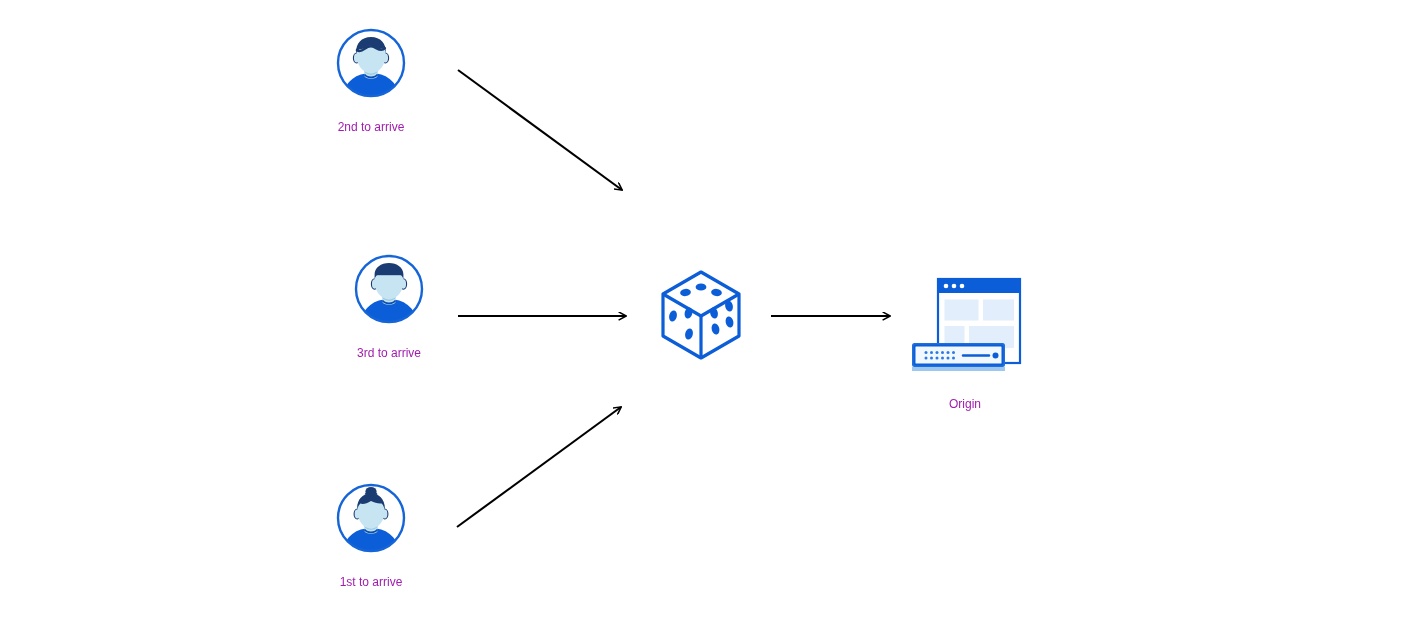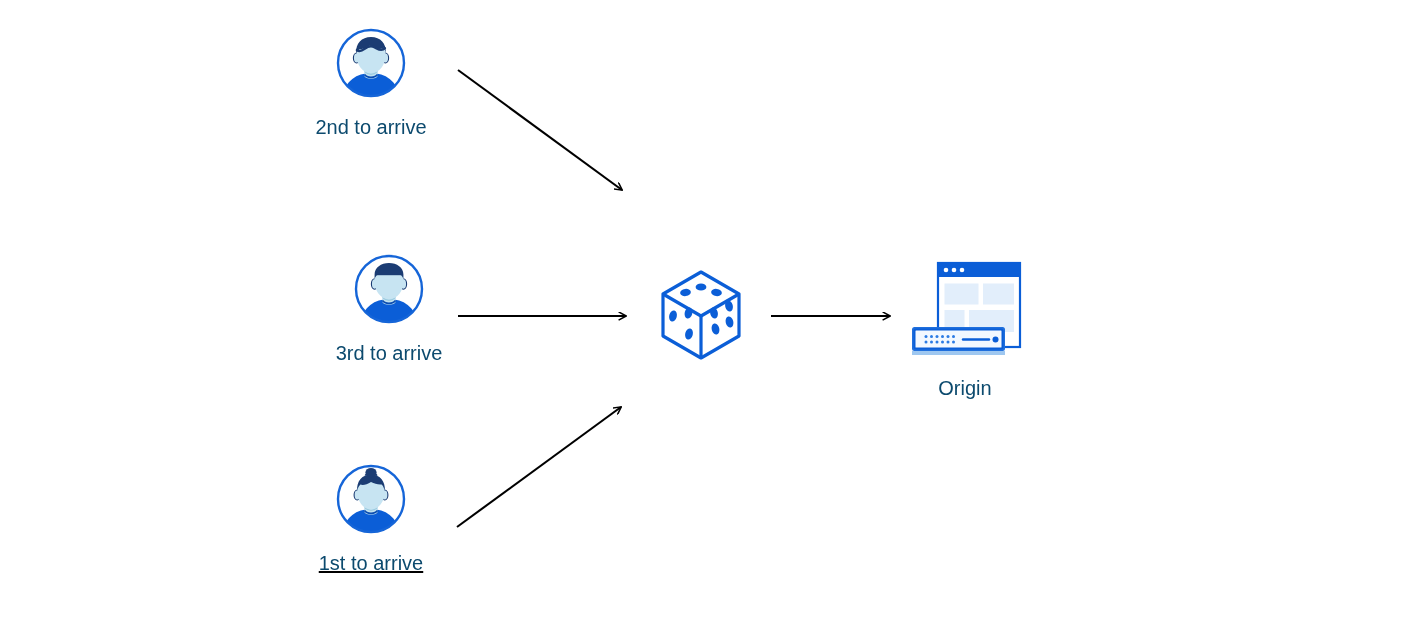--- a/index.html
+++ b/index.html
@@ -6,21 +6,21 @@
   body{
     width:1405px;height:633px;position:relative;overflow:hidden;
     font-family:"Liberation Sans","DejaVu Sans",sans-serif;
     -webkit-font-smoothing:antialiased;
   }
   .stage{position:absolute;inset:0;}
 
   
   .node{position:absolute;display:flex;flex-direction:column;align-items:center;}
   .node-label{
-    font-size:20px;line-height:24px;color:#0c4a6e;white-space:nowrap;
+    font-size:12px;line-height:24px;color:#a21caf;white-space:nowrap;
     font-family:"Liberation Sans","DejaVu Sans",sans-serif;font-weight:400;
   }
 
   
   .avatar{width:72px;height:72px;display:block;}
   .avatar-wrap{margin-bottom:16px;}
 
   
   .dice{width:86px;height:94px;display:block;}
 
@@ -103,21 +103,21 @@
           <path d="M21.6 25.8 v-4.6 c0 -6.4 6.4 -11.2 14.4 -11.2 c8 0 14.4 4.8 14.4 11.2 v4.6 c-1.2 -2.8 -2.4 -4 -3.8 -4.3 l0 -2.1 l-21.2 0 l0 2.1 c-1.5 0.3 -2.6 1.5 -3.8 4.3 Z" fill="#1b3c73"></path>
           <rect x="24" y="17.6" width="24" height="4.6" fill="#1b3c73"></rect>
           <path d="M29.5 47.5 c2.2 3.6 10.8 3.6 13 0" fill="none" stroke="#0a4cb0" stroke-width="1.6"></path>
         </g>
         <circle cx="36" cy="36" r="33" fill="none" stroke="#1565d8" stroke-width="2.4"></circle>
       </svg>
     </div>
     <div class="node-label">3rd to arrive</div>
   </div>
 
-  <div class="node" style="left:311px;top:463px;width:120px;text-decoration:underline;">
+  <div class="node" style="left:311px;top:482px;width:120px;">
     <div class="avatar-wrap">
       <svg class="avatar" viewBox="0 0 72 72">
         <defs>
           <clipPath id="clipC">
               <circle cx="36" cy="36" r="33"></circle>
             </clipPath>
         </defs>
         <circle cx="36" cy="36" r="33" fill="#ffffff"></circle>
         <g clip-path="url(#clipC)">
           <path d="M36 46 C20 46 8 56 6 74 L66 74 C64 56 52 46 36 46 Z" fill="#0b5ed7"></path>
@@ -161,21 +161,21 @@
 
       <g fill="#0b5ed7">
         <ellipse cx="56" cy="45" rx="3.8" ry="5.6" transform="rotate(-14 56 45)"></ellipse>
         <ellipse cx="71" cy="38" rx="3.8" ry="5.6" transform="rotate(-14 71 38)"></ellipse>
         <ellipse cx="57.5" cy="61" rx="3.8" ry="5.6" transform="rotate(-14 57.5 61)"></ellipse>
         <ellipse cx="71.5" cy="54" rx="3.8" ry="5.6" transform="rotate(-14 71.5 54)"></ellipse>
       </g>
     </svg>
   </div>
 
-  <div class="node" style="left:898px;top:258px;width:134px;">
+  <div class="node" style="left:898px;top:274px;width:134px;">
     <svg class="origin-icon" viewBox="0 0 120 104">
 
       <g>
         <rect x="33" y="5" width="82" height="84" fill="#ffffff" stroke="#0b5ed7" stroke-width="2.2"></rect>
         <rect x="33" y="5" width="82" height="14" fill="#0b5ed7"></rect>
         <circle cx="41" cy="12" r="2.3" fill="#ffffff"></circle>
         <circle cx="49" cy="12" r="2.3" fill="#ffffff"></circle>
         <circle cx="57" cy="12" r="2.3" fill="#ffffff"></circle>
 
         <rect x="39.5" y="25.5" width="34" height="21" fill="#e2eefb"></rect>

